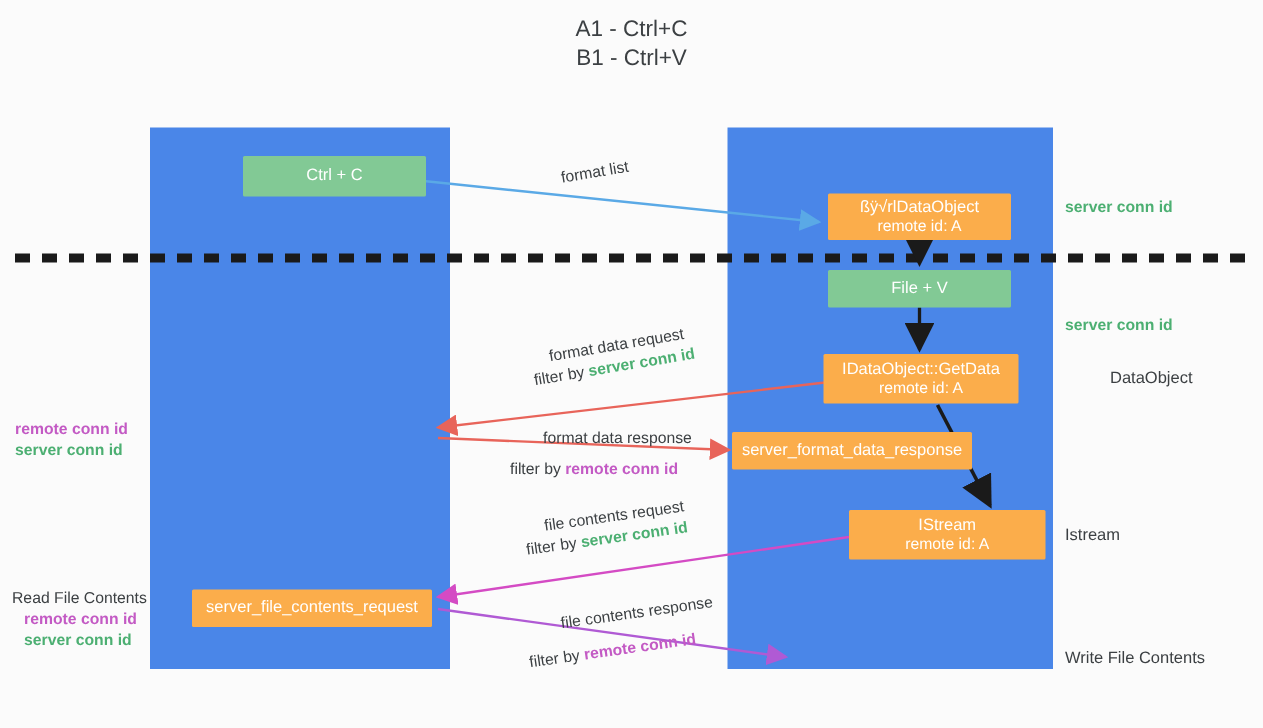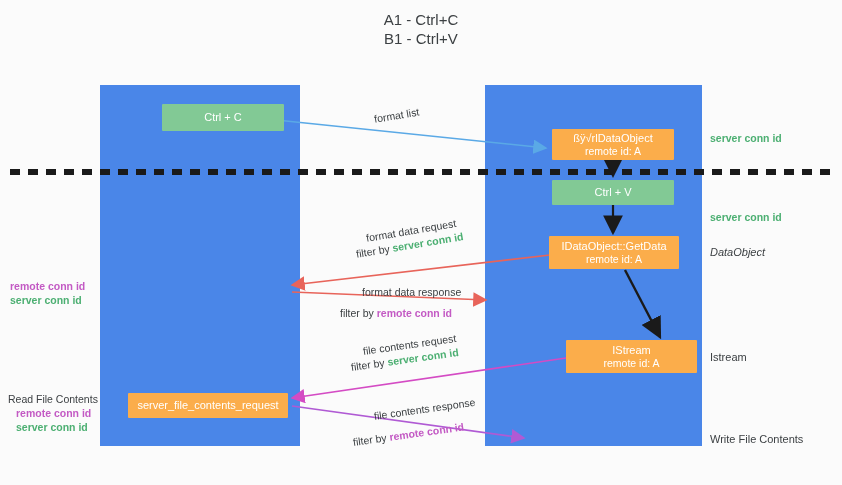--- a/index.html
+++ b/index.html
@@ -156,34 +156,37 @@
   <div class="node green" style="left:134px; top:104px; width:122px; height:27px;margin-left:28px;">
     <div>Ctrl + C</div>
   </div>
 
   <div class="node orange" style="left:552px; top:129px; width:122px; height:31px;">
     <div>ßÿ√rlDataObject</div>
     <div class="l2">remote id: A</div>
   </div>
 
   <div class="node green" style="left:552px; top:180px; width:122px; height:25px;">
-    <div>Ctrl + V</div>
+    <div>File + V</div>
   </div>
 
   <div class="node orange" style="left:549px; top:236px; width:130px; height:33px;">
     <div>IDataObject::GetData</div>
     <div class="l2">remote id: A</div>
   </div>
 
   <div class="node orange" style="left:566px; top:340px; width:131px; height:33px;">
     <div>IStream</div>
     <div class="l2">remote id: A</div>
   </div>
 
 
+  <div class="node orange" style="left:488px; top:288px; width:160px; height:25px;">
+    <div>server_format_data_response</div>
+  </div>
 
   <div class="node orange" style="left:128px; top:393px; width:160px; height:25px;">
     <div>server_file_contents_request</div>
   </div>
 
 
   <div class="flabel rot" style="left:373px; top:112px;">
     <span>format list</span>
   </div>
 
@@ -210,21 +213,21 @@
 
   <div class="flabel rot2" style="left:373px; top:409px;">
     <span>file contents response</span>
   </div>
   <div class="flabel rot2" style="left:352px; top:435px;">
     <span>filter by </span><span class="pink-t">remote conn id</span>
   </div>
 
   <div class="sconn" style="left:710px; top:132px;">server conn id</div>
   <div class="sconn" style="left:710px; top:211px;">server conn id</div>
-  <div class="rlabel" style="left:710px; top:245px;font-style:italic;">DataObject</div>
+  <div class="rlabel" style="left:740px; top:245px;">DataObject</div>
   <div class="rlabel" style="left:710px; top:350px;">Istream</div>
   <div class="rlabel" style="left:710px; top:432px;">Write File Contents</div>
 
   <div class="side" style="left:10px; top:279px;">
     <span class="rc">remote conn id</span>
     <span class="sc">server conn id</span>
   </div>
 
   <div class="side" style="left:8px; top:392px;">
     <span>Read File Contents</span>

